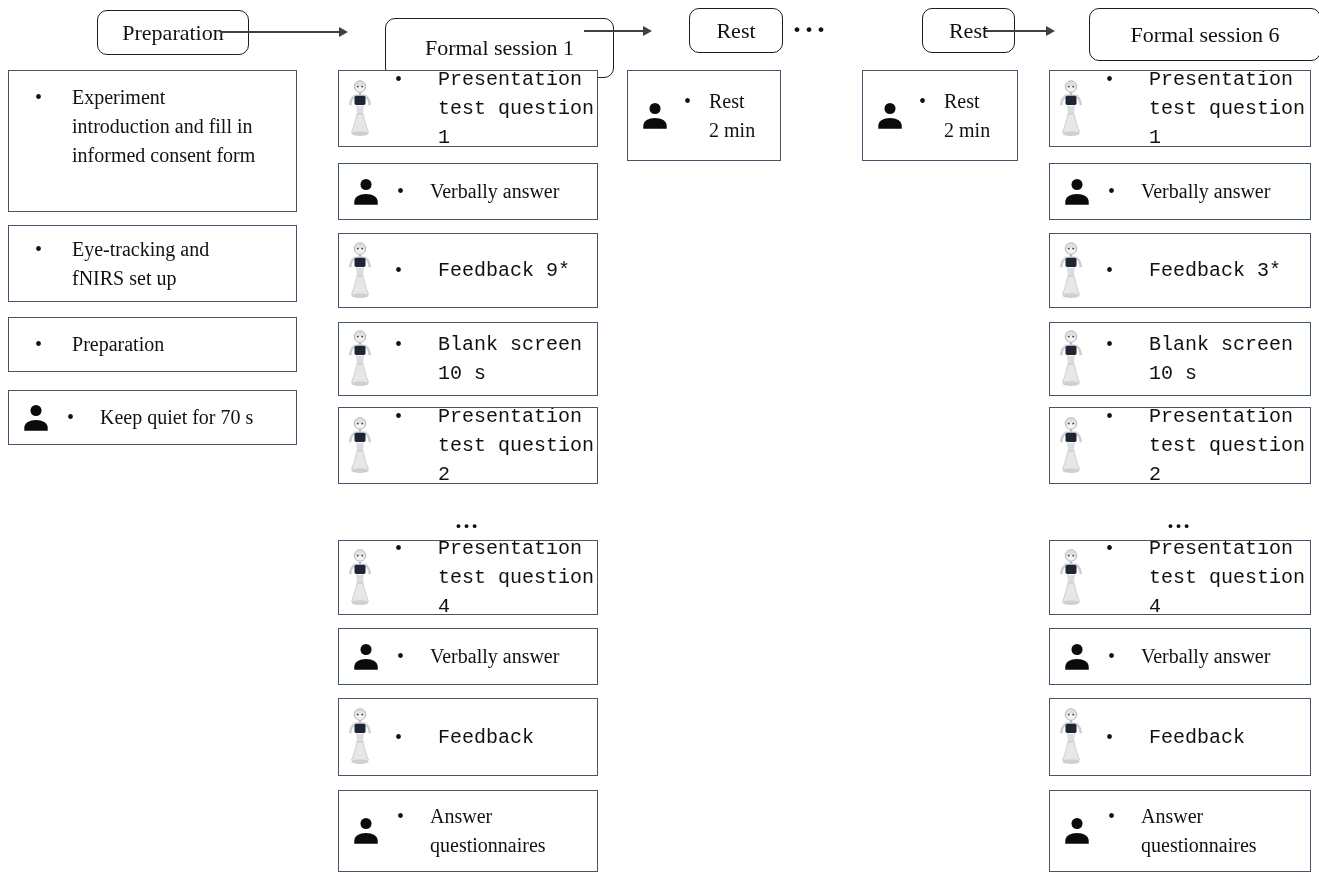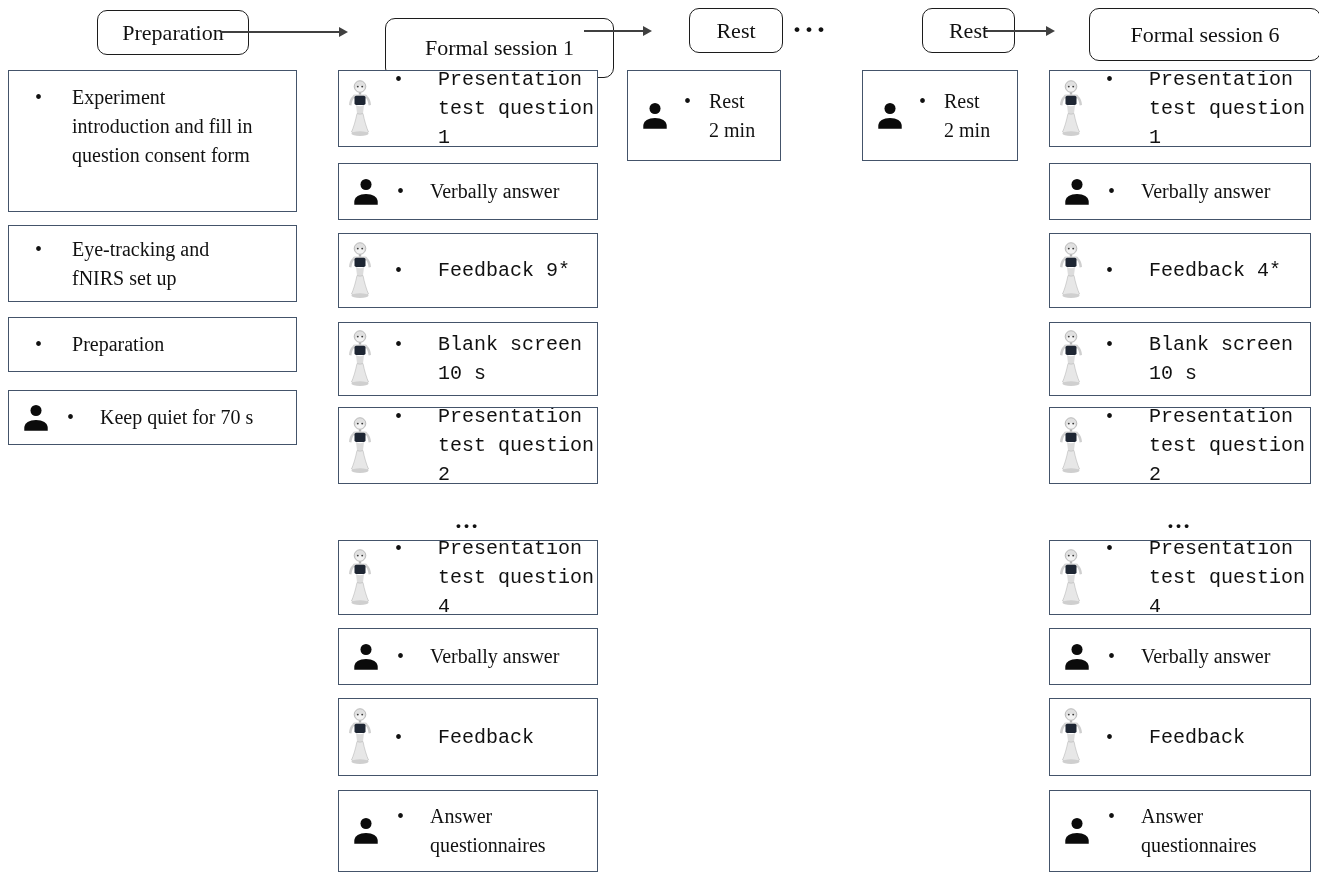--- a/index.html
+++ b/index.html
@@ -86,21 +86,21 @@
   <div class="hdr" style="left:891px;top:8px;width:93px;height:45px">Rest</div>
   <div class="arrow" style="left:985px;top:30px;width:68px"></div>
   <div class="hdr" style="left:1058px;top:8px;width:232px;height:53px">Formal session 6</div>
 
   <div class="col" style="left:8px;top:70px;width:289px">
     <div class="box plain top h142">
       <span class="entry">
         <span class="bullet">•</span>
         <span class="text">Experiment
 introduction and fill in
-question consent form</span>
+informed consent form</span>
       </span>
     </div>
     <div class="box plain h77" style="margin-top:13px">
       <span class="entry">
         <span class="bullet">•</span>
         <span class="text">Eye-tracking and
 fNIRS set up</span>
       </span>
     </div>
     <div class="box plain h55" style="margin-top:15px">
@@ -409,21 +409,21 @@
       <path d="M20.2,16.2 C22.8,17.8 23.8,21.5 24,25 L21.6,25.5 C21.2,22 20.2,19.2 18.6,17.6 Z" fill="#cfcfcf"></path>
       <rect x="7.5" y="15.8" width="11" height="9.2" rx="1.8" fill="#1e2633"></rect>
       <path d="M9,25 Q13,27.5 17,25 L16,33.5 Q13,35 10,33.5 Z" fill="#dcdcdc"></path>
       <path d="M10,33.5 C8.5,41 6.5,47.5 4.5,52 C10,55.5 16.5,55.5 21.5,52 C19.5,47.5 17.5,41 16,33.5 Q13,35 10,33.5 Z" fill="#e7e7e7" stroke="#adadad" stroke-width="0.5"></path>
       <ellipse cx="13" cy="53.6" rx="8.6" ry="2.3" fill="#cfcfcf"></ellipse>
     </svg>
   </span>
 
       <span class="entry">
           <span class="bullet">•</span>
-          <span class="text">Feedback 4*</span>
+          <span class="text">Feedback 3*</span>
         </span>
     </div>
     <div class="box robotbox h74" style="margin-top:14px">
 
   <span class="icon icon-robot">
     <svg width="26" height="58" viewBox="0 0 26 58" aria-hidden="true">
       <ellipse cx="13" cy="6.5" rx="5.8" ry="5.8" fill="#e0e0e0" stroke="#979797" stroke-width="0.6"></ellipse>
       <ellipse cx="13" cy="8.6" rx="3.9" ry="2.9" fill="#f3f3f3"></ellipse>
       <circle cx="10.8" cy="6.6" r="0.95" fill="#3a3a3a"></circle>
       <circle cx="15.2" cy="6.6" r="0.95" fill="#3a3a3a"></circle>

